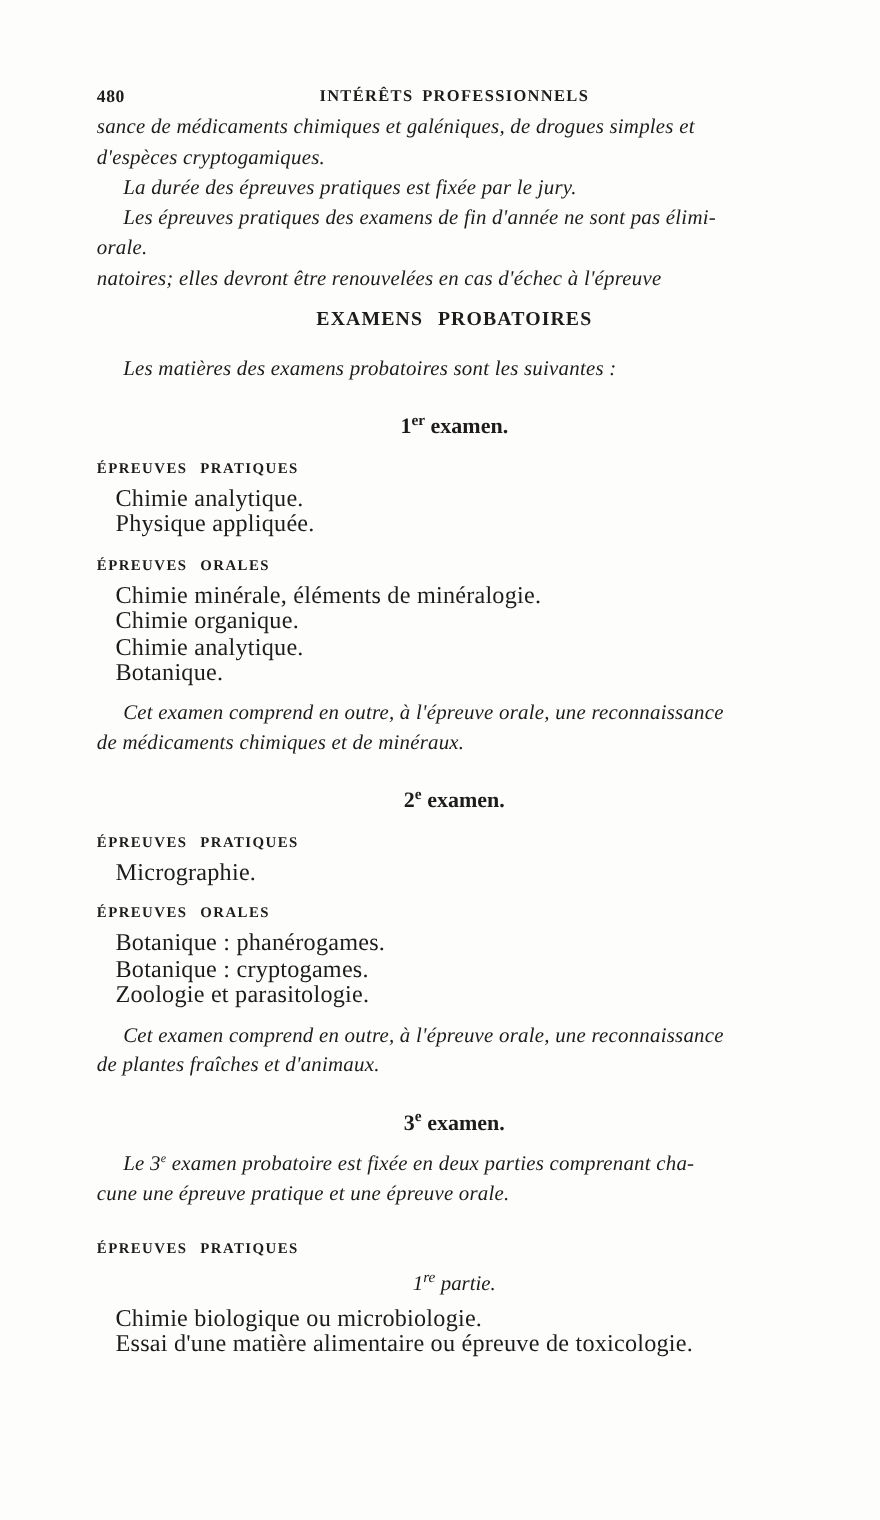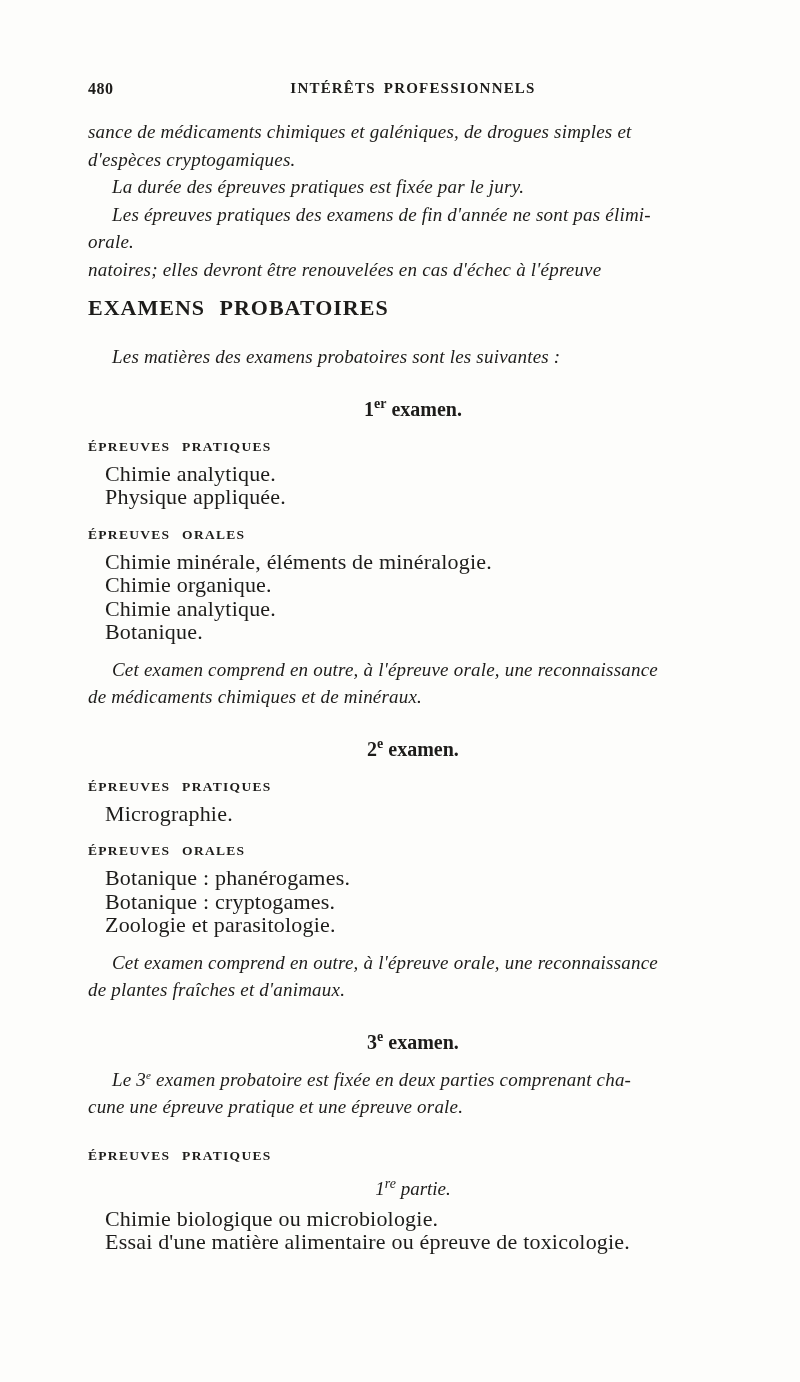--- a/index.html
+++ b/index.html
@@ -16,21 +16,21 @@
     color: #1d1c1a;
     overflow: hidden;
   }
   .page-inner {
     padding: 80px 62px 0 88px; 
   }
   
   .page-header {
     position: relative;
     height: 22px;
-    margin-bottom: 16px;
+    margin-bottom: 0;
   }
   .page-number {
     position: absolute;
     left: 0; top: 0;
     font-size: 16px;
     font-weight: 700;
     letter-spacing: 0.5px;
   }
   .running-title {
     text-align: center;
@@ -42,21 +42,22 @@
   
   .paragraph {
     font-size: 19px;
     line-height: 27.5px;
   }
   .paragraph.italic { font-style: italic; }
   .paragraph.indent .line:first-child { text-indent: 24px; }
   .paragraph.mt { margin-top: 12px; }
   .paragraph .line { letter-spacing: 0.2px; }
   .section-title {
-    font-size: 22px;
+    text-align: center;
+    font-size: 18px;
     font-weight: 700;
     letter-spacing: 1px;
     word-spacing: 8px;
     margin: 12px 0 22px;
   }
   .exam-title {
     text-align: center;
     font-size: 20px;
     font-weight: 700;
     margin: 26px 0 0;

